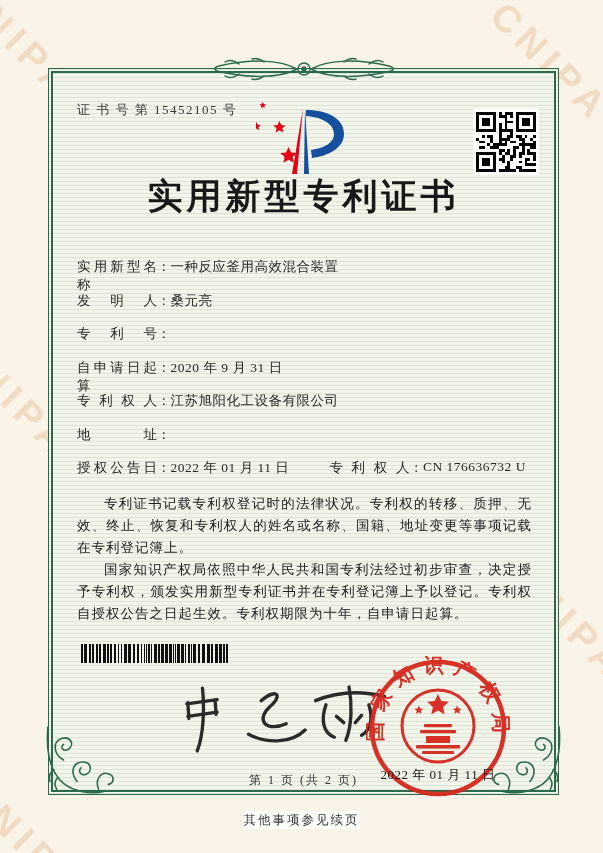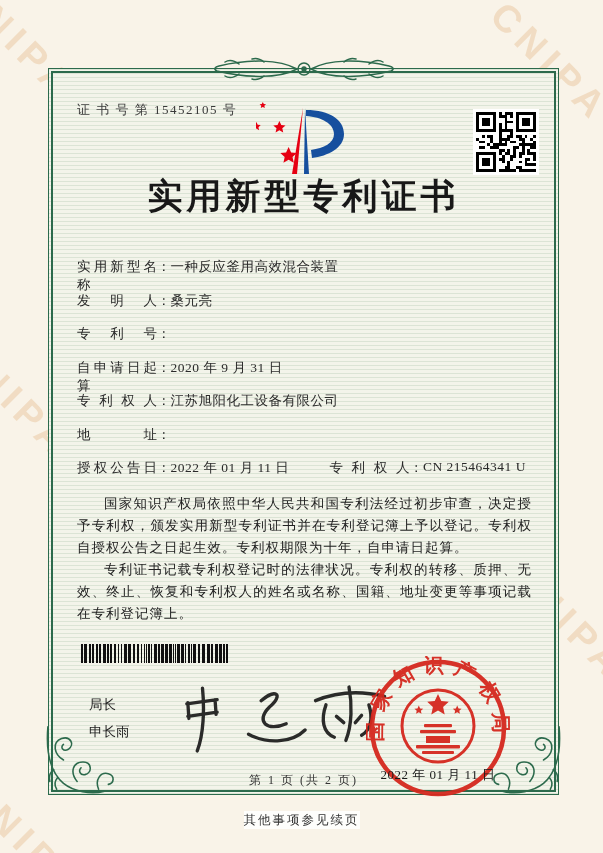--- a/index.html
+++ b/index.html
@@ -287,28 +287,28 @@
         <span class="flabel">地址</span>
           <span class="fcolon">：</span>
       </div>
       <div class="frow">
         <span class="flabel">授权公告日</span>
           <span class="fcolon">：</span>
         <span class="fvalue">2022 年 01 月 11 日</span>
         <span class="fpair2">
           <span class="flabel">专利权人</span>
             <span class="fcolon">：</span>
-          <span class="fvalue">CN 215464341 U</span>
+          <span class="fvalue">CN 176636732 U</span>
         </span>
       </div>
     </div>
 
     <div class="paras">
+      <p>专利证书记载专利权登记时的法律状况。专利权的转移、质押、无效、终止、恢复和专利权人的姓名或名称、国籍、地址变更等事项记载在专利登记簿上。</p>
       <p>国家知识产权局依照中华人民共和国专利法经过初步审查，决定授予专利权，颁发实用新型专利证书并在专利登记簿上予以登记。专利权自授权公告之日起生效。专利权期限为十年，自申请日起算。</p>
-      <p>专利证书记载专利权登记时的法律状况。专利权的转移、质押、无效、终止、恢复和专利权人的姓名或名称、国籍、地址变更等事项记载在专利登记簿上。</p>
     </div>
 
     <div class="barcode" id="barcode">
         <div style="width: 2px; margin-right: 1px;"></div>
         <div style="width: 3px; margin-right: 2px;"></div>
         <div style="width: 2px; margin-right: 1px;"></div>
         <div style="width: 2px; margin-right: 2px;"></div>
         <div style="width: 2px; margin-right: 1px;"></div>
         <div style="width: 2px; margin-right: 2px;"></div>
         <div style="width: 3px; margin-right: 1px;"></div>
@@ -342,24 +342,20 @@
         <div style="width: 2px; margin-right: 2px;"></div>
         <div style="width: 3px; margin-right: 2px;"></div>
         <div style="width: 3px; margin-right: 1px;"></div>
         <div style="width: 2px; margin-right: 2px;"></div>
         <div style="width: 3px; margin-right: 1px;"></div>
         <div style="width: 3px; margin-right: 1px;"></div>
         <div style="width: 2px; margin-right: 1px;"></div>
         <div style="width: 2px; margin-right: 1px;"></div>
       </div>
 
-    <div class="signer">
-      <div>局长</div>
-      <div>申长雨</div>
-    </div>
 
     <svg class="sig" viewBox="0 0 215 80" fill="none" stroke="#161616" stroke-width="3.2" stroke-linecap="round" stroke-linejoin="round" opacity=".9">
       <path d="M32,10 C34,30 33,55 27,70"></path>
       <path d="M17,25 L46,21 M18,37 L46,33 M18,24 L19,39 M44,21 L45,35"></path>
       <path d="M88,22 C102,10 110,16 96,28 C82,42 94,52 112,44"></path>
       <path d="M76,54 C95,64 118,62 130,50"></path>
       <path d="M140,22 C162,13 186,13 206,18"></path>
       <path d="M172,9 C175,25 175,45 169,60"></path>
       <path d="M150,26 C145,40 147,53 158,57"></path>
       <path d="M191,26 C195,38 193,50 184,55"></path>

